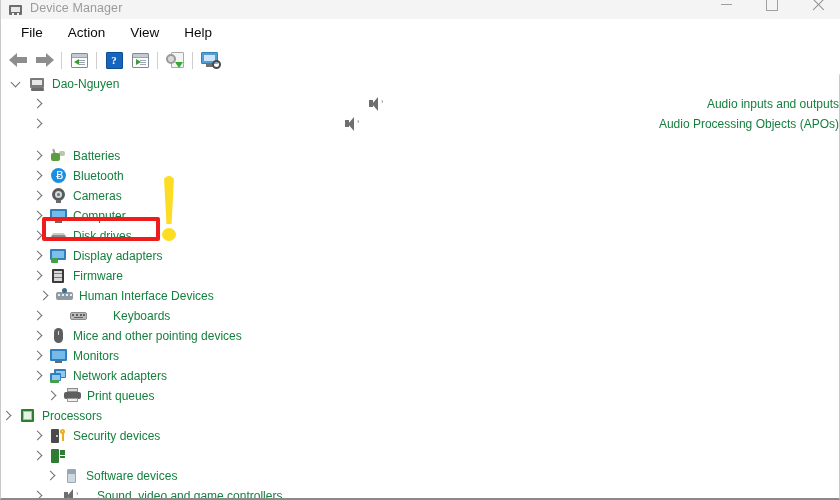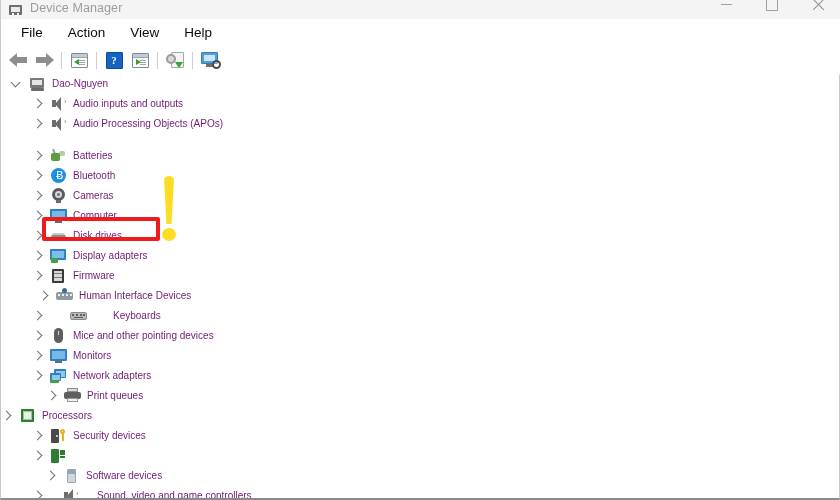--- a/index.html
+++ b/index.html
@@ -175,21 +175,21 @@
   .chev:before{
     content:"";position:absolute;left:2px;top:1px;width:6px;height:6px;
     border-right:1.6px solid #6f6f6f;border-bottom:1.6px solid #6f6f6f;
     transform:rotate(-45deg);
   }
   .chev.down:before{
     transform:rotate(45deg);left:1px;top:0px;
   }
   .ico{width:17px;height:16px;position:relative;flex:0 0 auto;margin-right:6px;}
   .label{
-    font-size:10px;color:#701a75;line-height:16px;letter-spacing:0px;
+    font-size:12px;color:#15803d;line-height:16px;letter-spacing:0px;
   }
 
   
   .i-computer .c-b{position:absolute;left:1px;top:2px;width:14px;height:10px;background:#7a7a7a;border-radius:1px;}
   .i-computer .c-s{position:absolute;left:3px;top:4px;width:10px;height:5px;background:#e6e6e6;}
   .i-computer .c-f{position:absolute;left:2px;top:12px;width:13px;height:3px;background:#6a6a6a;border-radius:1px;}
 
   .i-speaker .sp-b{position:absolute;left:2px;top:4px;width:4px;height:7px;background:#6e6e6e;}
   .i-speaker .sp-c{position:absolute;left:5px;top:1px;width:0;height:0;
     border-top:7px solid transparent;border-bottom:7px solid transparent;border-right:6px solid #6e6e6e;}
@@ -374,31 +374,31 @@
     <div class="row" style="padding-left:10px;">
       <span class="chev down"></span>
       <span class="ico i-computer" style="margin-left:7px;">
         <span class="c-b"></span>
           <span class="c-s"></span>
           <span class="c-f"></span>
       </span>
       <span class="label">Dao-Nguyen</span>
     </div>
 
-    <div class="row" style="padding-left:31px;">
+    <div class="row" style="padding-left:31px;justify-content:space-between;">
       <span class="chev"></span>
       <span class="ico i-speaker" style="margin-left:7px;">
         <span class="sp-b"></span>
           <span class="sp-c"></span>
           <span class="sp-w"></span>
         </span>
       <span class="label">Audio inputs and outputs</span>
     </div>
 
-    <div class="row" style="padding-left:31px;">
+    <div class="row" style="padding-left:31px;justify-content:space-between;">
       <span class="chev"></span>
       <span class="ico i-speaker" style="margin-left:7px;">
         <span class="sp-b"></span>
           <span class="sp-c"></span>
           <span class="sp-w"></span>
         </span>
       <span class="label">Audio Processing Objects (APOs)</span>
     </div>
 
     <div class="row" style="padding-left:31px;margin-top:12px;">

